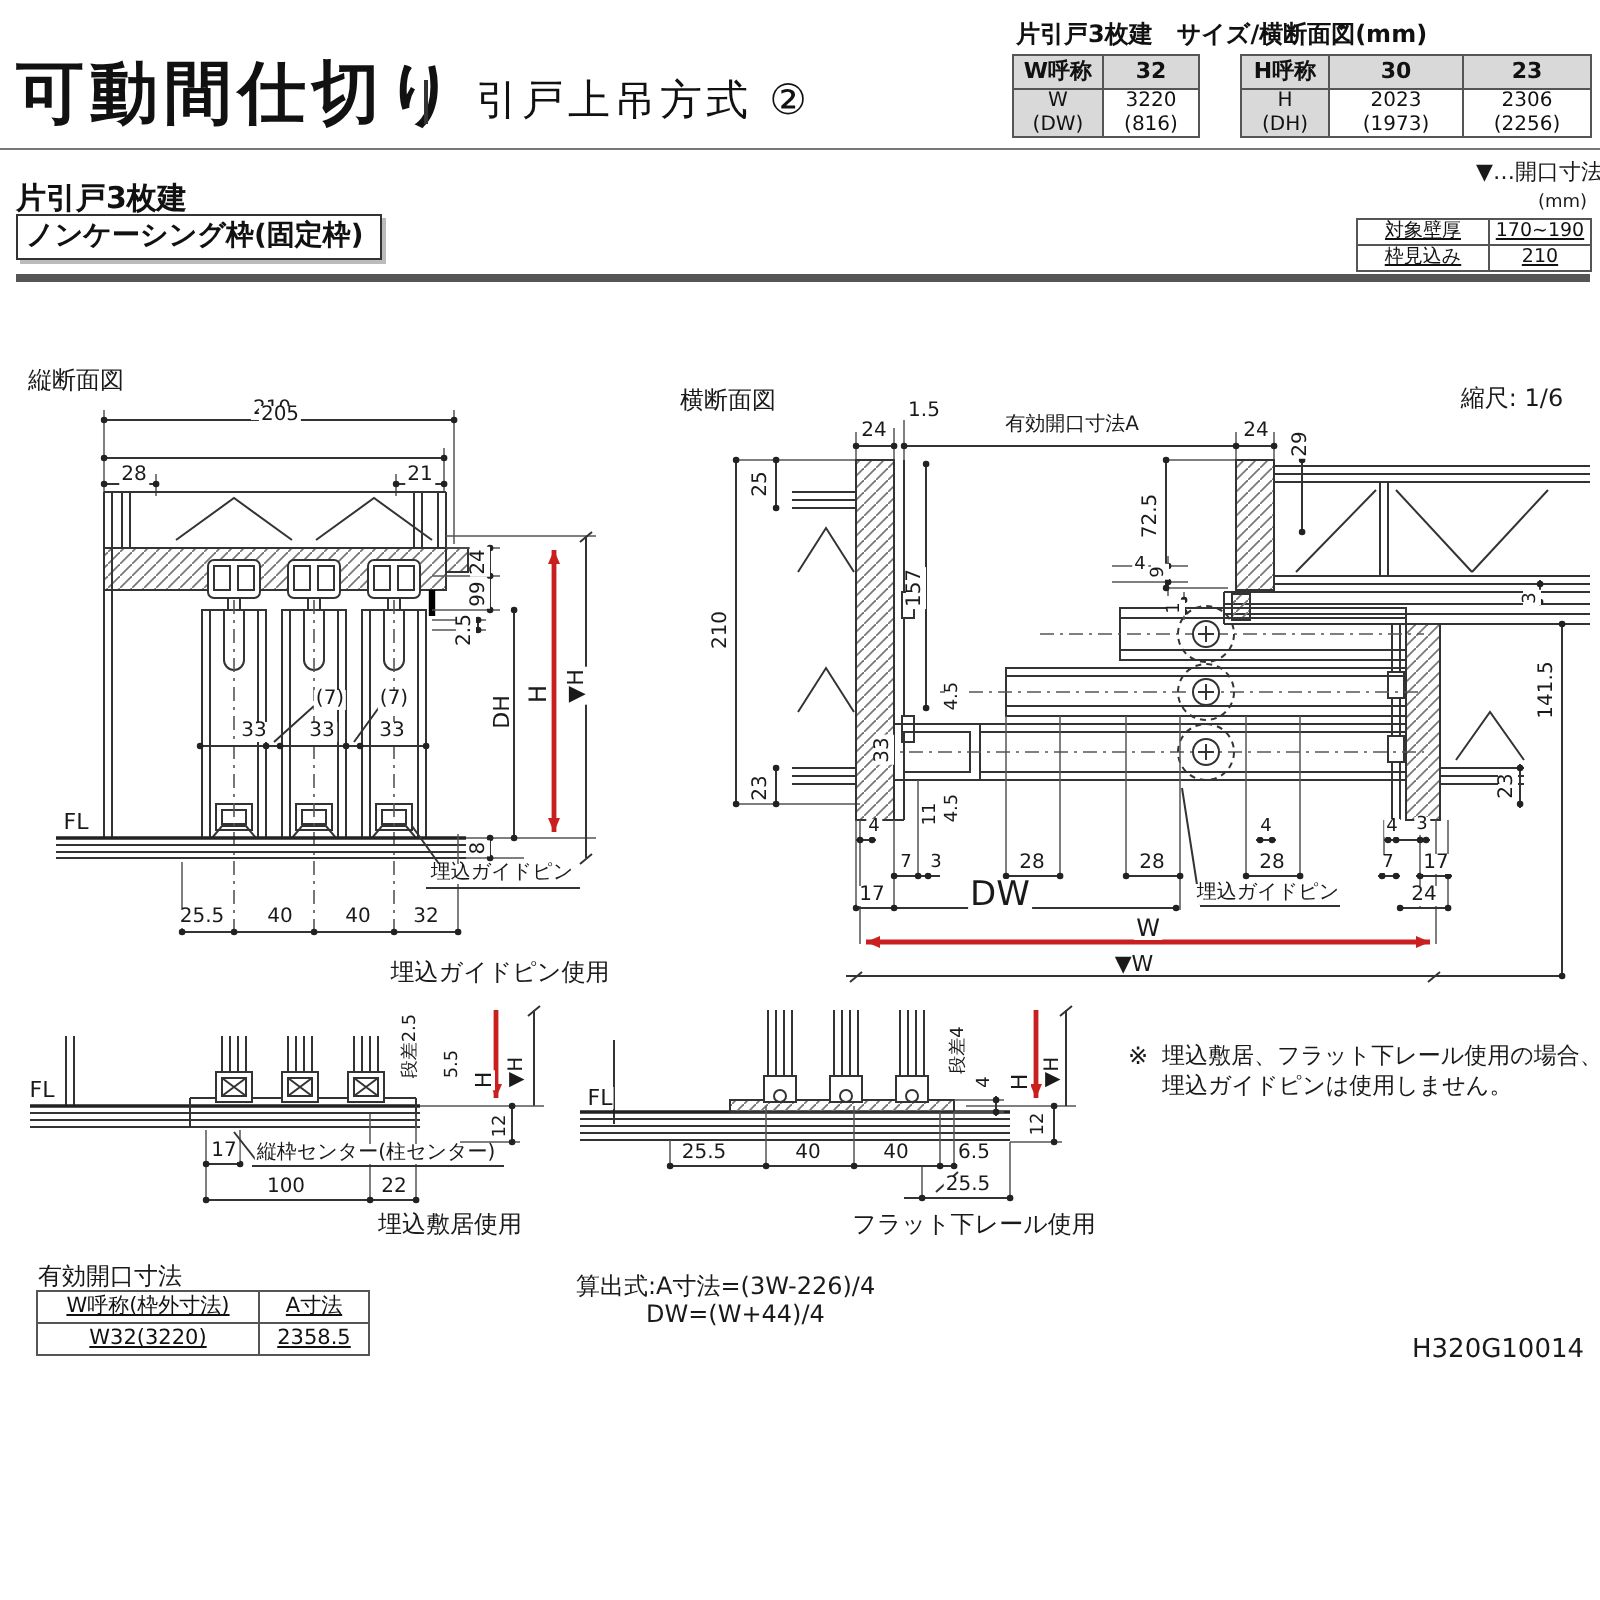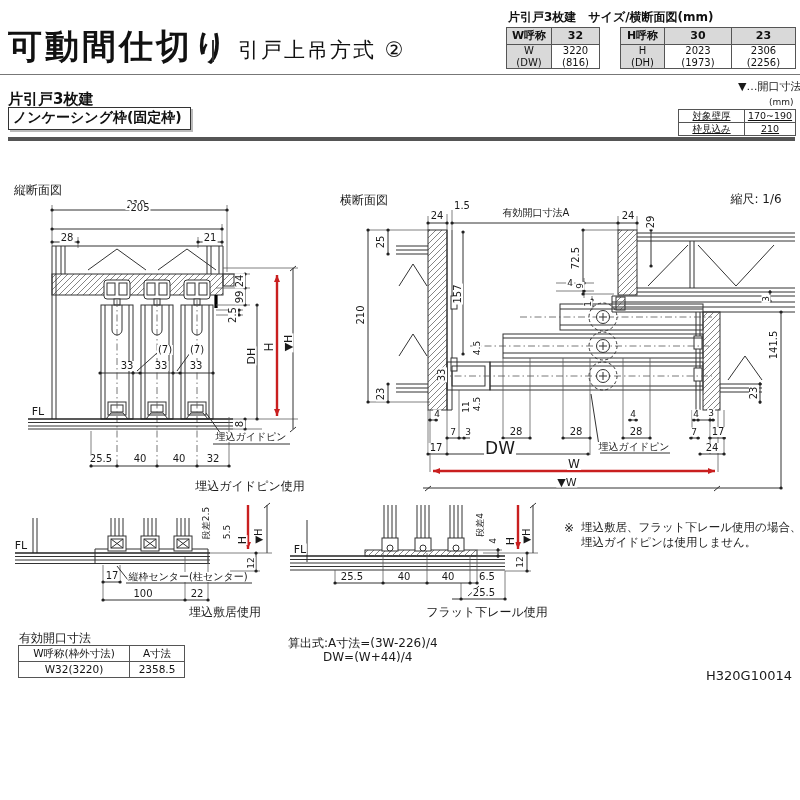--- a/index.html
+++ b/index.html
@@ -20,21 +20,21 @@
   table{border-collapse:collapse;position:absolute;table-layout:fixed;}
   td{border:1px solid #555;text-align:center;vertical-align:middle;
      font-size:10px;line-height:1.15;padding:0;}
   .gray{background:var(--table-header-bg);}
   .hcell{font-weight:bold;font-size:11px;}
   #w-spec{left:506px;top:27px;width:94px;}
   #h-spec{left:620px;top:27px;width:176px;}
   #wall-spec{left:678px;top:109px;width:118px;}
   #wall-spec td{font-size:9.5px;text-decoration:underline;}
   #opening-table{left:18px;top:645px;width:167px;}
-  #opening-table td{font-size:10.5px;}
+  #opening-table td{font-size:10.5px;text-decoration:underline;}
   
   svg.cv{position:absolute;left:0;top:0;}
   .ln{stroke:#333;stroke-width:1;fill:none;}
   .ln15{stroke:#222;stroke-width:1.7;fill:none;}
   .ext{stroke:#555;stroke-width:.75;fill:none;}
   .cl{stroke:#555;stroke-width:.8;fill:none;stroke-dasharray:7,3,1.5,3;}
   .dash{stroke-dasharray:3,2.5;fill:none;}
   .dot{stroke:#222;stroke-width:3.2;stroke-linecap:round;fill:none;}
   .boldln{stroke:#000;stroke-width:3.2;fill:none;}
   .red{stroke:var(--accent-red);stroke-width:2.4;fill:none;}

